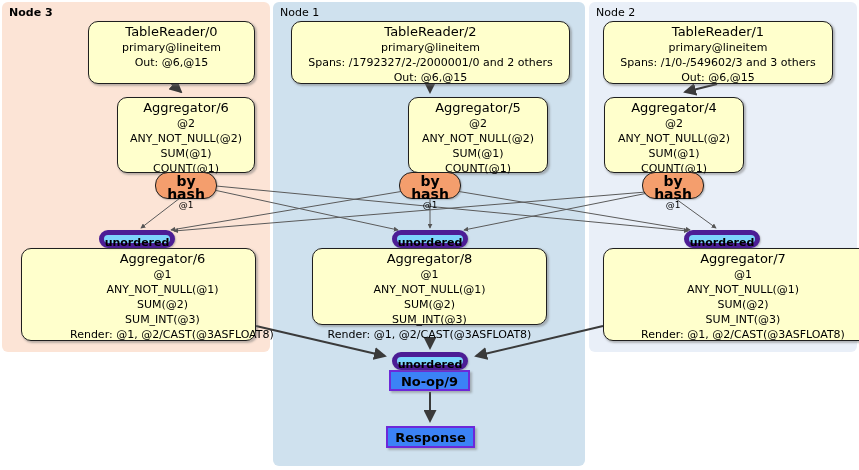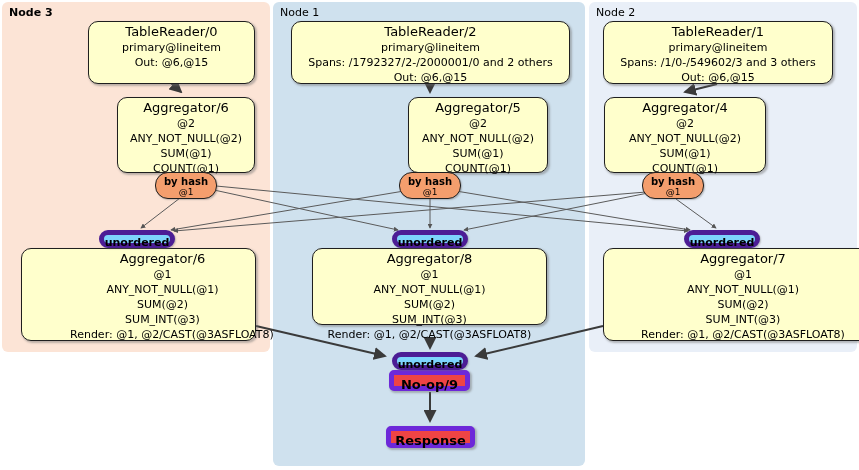--- a/index.html
+++ b/index.html
@@ -23,50 +23,50 @@
     box-shadow:1.5px 1.5px 2px rgba(110,110,110,0.45);
   }
   .ptitle{font-weight:normal;font-size:13px;line-height:16px;white-space:nowrap;}
   .prow{font-size:11px;line-height:15px;white-space:nowrap;}
 
   #tr0 {left:88px; top:21px; width:167px;height:63px;}
   #agg3{left:117px;top:97px; width:138px;height:76px;}
   #tr2 {left:291px;top:21px; width:279px;height:63px;}
   #agg5{left:360px;top:97px; width:140px;height:76px;margin-left:48px;}
   #tr1 {left:603px;top:21px; width:230px;height:63px;}
-  #agg4{left:604px;top:97px; width:162px;height:76px;}
+  #agg4{left:604px;top:97px; width:140px;height:76px;}
   #agg6{left:21px; top:248px;width:235px;height:93px;padding-left:48px;}
   #agg8{left:312px;top:248px;width:235px;height:77px;}
   #agg7{left:603px;top:248px;width:280px;height:93px;}
 
   .router{
     position:absolute;z-index:4;box-sizing:border-box;width:62px;height:27px;
     background:#f49e6d;border:1px solid #1f1f1f;border-radius:13px;
     text-align:center;box-shadow:1px 1px 1.5px rgba(110,110,110,0.4);
   }
-  .rlabel{display:block;font-weight:bold;font-size:10px;line-height:13px;margin-top:2px;}
+  .rlabel{display:block;font-weight:bold;font-size:14px;line-height:13px;margin-top:2px;}
   .rdetail{display:block;font-size:9px;line-height:9px;}
   #router3{left:155px;top:172px;}
   #router1{left:399px;top:172px;}
   #router2{left:642px;top:172px;}
 
   .sync{
     position:absolute;z-index:4;box-sizing:border-box;width:76px;height:18px;
     background:#7dd3fc;border:5px solid #4c1d95;border-radius:9px;
     text-align:center;font-weight:bold;font-size:11px;line-height:16px;
     box-shadow:1px 1px 1.5px rgba(110,110,110,0.4);
   }
   #sync6{left:99px; top:230px;}
   #sync8{left:392px;top:230px;}
   #sync7{left:684px;top:230px;}
   #sync9{left:392px;top:352px;}
 
   .mini{
     position:absolute;z-index:3;box-sizing:border-box;
-    background:#ef4444;border:5px solid #6d28d9;border-radius:5px;
+    background:#3b82f6;border:2px solid #6d28d9;border-radius:0;
     text-align:center;font-weight:bold;font-size:13px;
     box-shadow:1.5px 1.5px 2px rgba(110,110,110,0.45);
   }
   #noop{left:389px;top:370px;width:81px;height:21px;line-height:19px;}
   #resp{left:386px;top:426px;width:89px;height:22px;line-height:20px;}
 </style>
 </head>
 <body>
 
 <div id="canvas">

